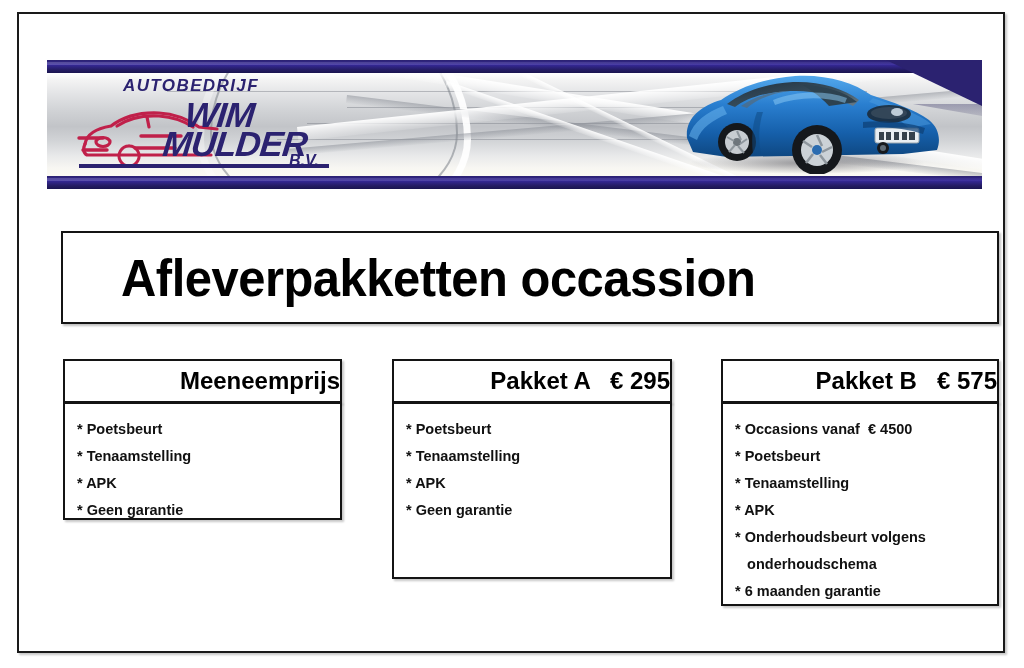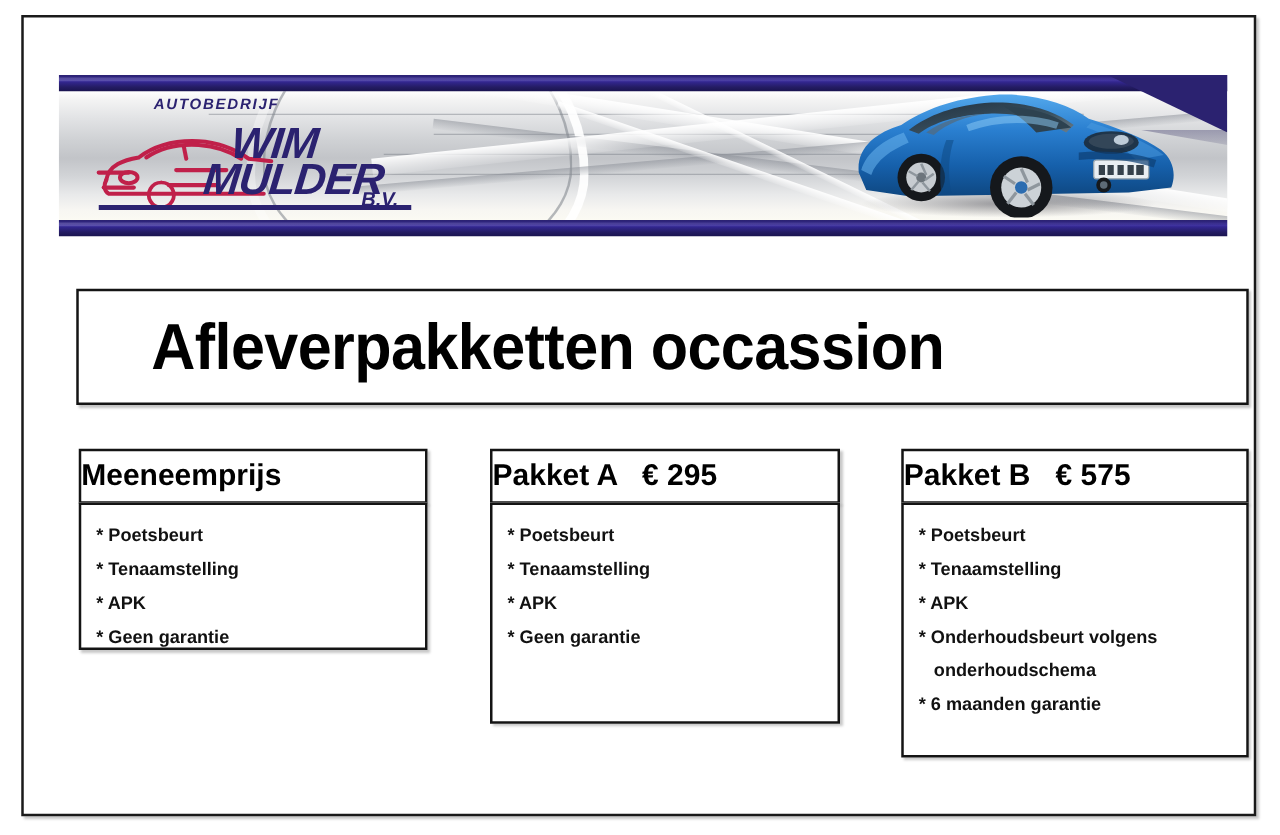--- a/index.html
+++ b/index.html
@@ -136,21 +136,21 @@
     width: 270px;
     height: 92px;
   }
   #logo-autobedrijf {
     position: absolute;
     left: 46px;
     top: 0px;
     font-family: "Liberation Sans", sans-serif;
     font-style: italic;
     font-weight: bold;
-    font-size: 12px;
+    font-size: 17px;
     letter-spacing: 1.4px;
     color: #2b2270;
   }
   #logo-car {
     position: absolute;
     left: 0px;
     top: 22px;
     width: 150px;
     height: 68px;
   }
@@ -236,21 +236,21 @@
   .card {
     position: absolute;
   }
   .card-header {
     border: 2px solid #141414;
     background: #ffffff;
     box-sizing: border-box;
     height: 44px;
     display: flex;
     align-items: center;
-    justify-content: flex-start;
+    justify-content: flex-end;
     box-shadow: 2px 2px 2px rgba(0,0,0,0.22);
   }
   .card-header-text {
     font-family: "Liberation Sans", sans-serif;
     font-weight: bold;
     font-size: 24px;
     color: #000000;
     white-space: pre;
     letter-spacing: 0px;
   }
@@ -438,20 +438,21 @@
       <div class="card-item">* APK</div>
       <div class="card-item">* Geen garantie</div>
     </div>
   </div>
 
   <div class="card" id="card-pakket-b">
     <div class="card-header">
       <span class="card-header-text">Pakket B   € 575</span>
     </div>
     <div class="card-body">
+      <div class="card-item">* Occasions vanaf  € 4500</div>
       <div class="card-item">* Poetsbeurt</div>
       <div class="card-item">* Tenaamstelling</div>
       <div class="card-item">* APK</div>
       <div class="card-item">* Onderhoudsbeurt volgens</div>
       <div class="card-item">   onderhoudschema</div>
       <div class="card-item">* 6 maanden garantie</div>
     </div>
   </div>
 
 </div>

